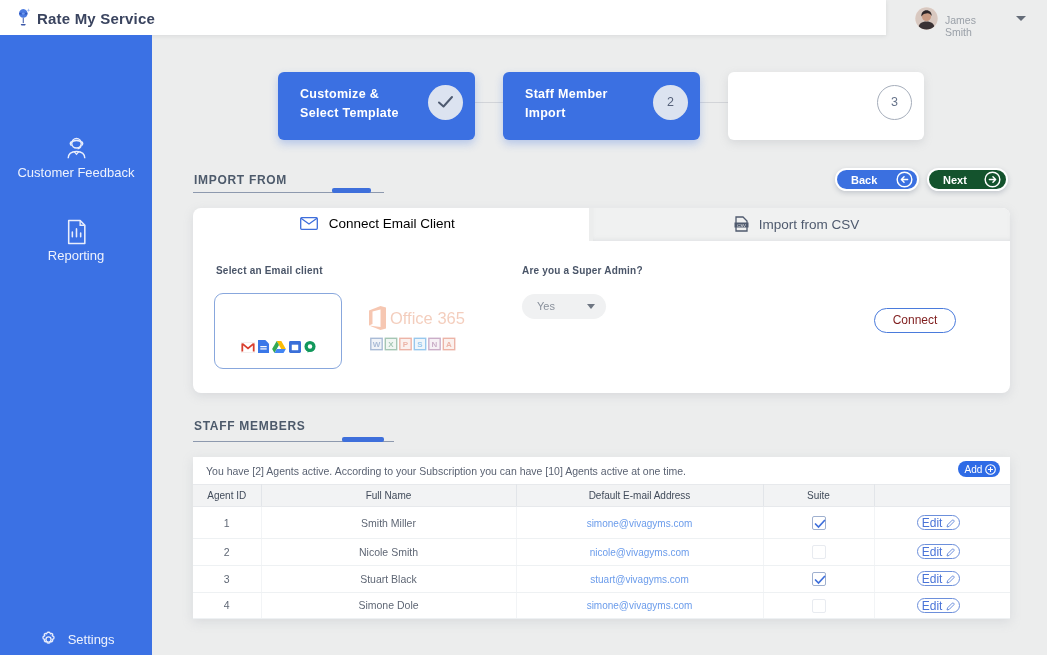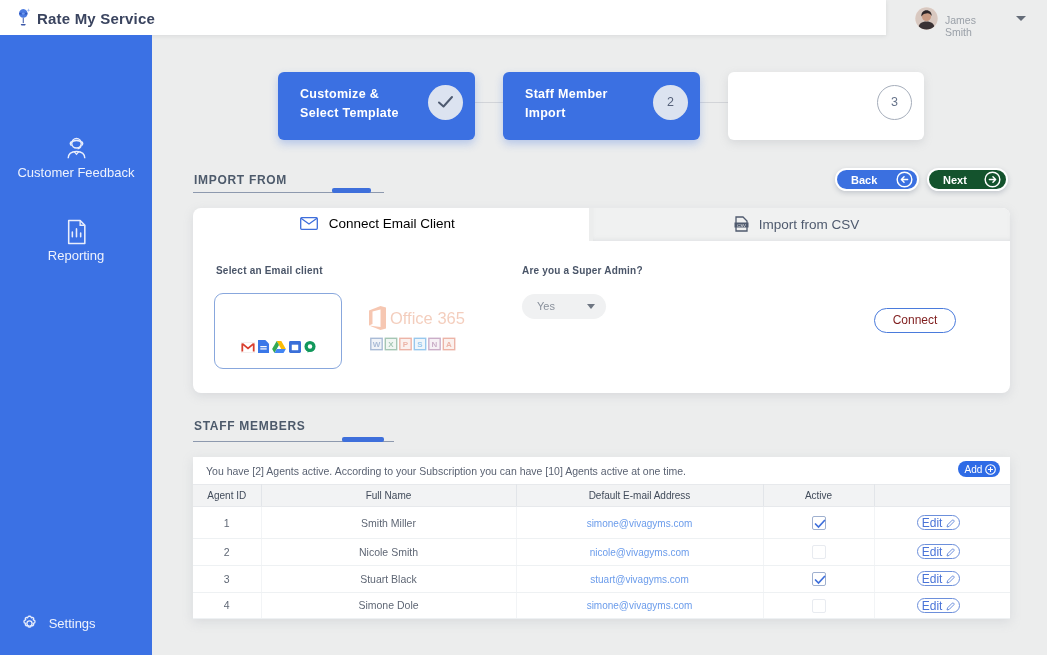--- a/index.html
+++ b/index.html
@@ -120,21 +120,21 @@
     <div>Customer Feedback</div>
   </div>
   <div class="side-item" style="top:184px;">
     <svg width="25" height="26" viewBox="0 0 23 25">
       <path d="M4 1.5 h11 l4.5 4.5 v17.5 h-15.5 z" stroke="#e9eefc" stroke-width="1.5" fill="none" stroke-linejoin="round"></path>
       <path d="M15 1.8 V6 H19" stroke="#e9eefc" stroke-width="1.3" fill="none"></path>
       <path d="M7.5 17 V12.5 M11.5 17 V9.5 M15.5 17 V13.5" stroke="#e9eefc" stroke-width="1.5" fill="none" stroke-linecap="round"></path>
     </svg>
     <div>Reporting</div>
   </div>
-  <div class="side-item" style="top:580px; text-align:left; padding-left:21px;">
+  <div class="side-item" style="top:596px; text-align:left; padding-left:40px;">
     <svg width="17" height="17" viewBox="0 0 16 16" style="vertical-align:-4px;">
       <path d="M8 1 l1.2 0.3 0.5 1.4 1.4-0.5 0.9 0.9 -0.5 1.4 1.4 0.5 0.3 1.2 -0.3 1.2 -1.4 0.5 0.5 1.4 -0.9 0.9 -1.4-0.5 -0.5 1.4 -1.2 0.3 -1.2-0.3 -0.5-1.4 -1.4 0.5 -0.9-0.9 0.5-1.4 -1.4-0.5 -0.3-1.2 0.3-1.2 1.4-0.5 -0.5-1.4 0.9-0.9 1.4 0.5 0.5-1.4 z" stroke="#e9eefc" stroke-width="1.2" fill="none" stroke-linejoin="round"></path>
       <circle cx="8" cy="8" r="2.4" stroke="#e9eefc" stroke-width="1.2" fill="none"></circle>
     </svg>
     <span style="padding-left:7px; font-size:13px;">Settings</span>
   </div>
 </div>
 
 <div class="conn" style="left:475px; width:28px;"></div>
 <div class="conn" style="left:700px; width:28px;"></div>
@@ -273,21 +273,21 @@
         <col style="width:255px;">
         <col style="width:247px;">
         <col style="width:111px;">
         <col style="width:136px;">
       </colgroup>
     <tbody>
         <tr>
           <th>Agent ID</th>
           <th>Full Name</th>
           <th>Default E-mail Address</th>
-          <th>Active</th>
+          <th>Suite</th>
           <th></th>
         </tr>
     <tr style="height:32px;">
       <td>1</td>
           <td>Smith Miller</td>
           <td class="em"><a>simone@vivagyms.com</a></td>
       <td><span class="cb cb-on"><svg width="12" height="10" viewBox="0 0 12 10" style="margin:2px 0 0 1px;">
                 <path d="M1.5 5 L4.5 8 L10.5 1.5" stroke="#3e6fdb" stroke-width="1.7" fill="none" stroke-linecap="round"></path>
               </svg></span></td>
       <td><span class="btn-edit">Edit&nbsp;<svg width="9" height="9" viewBox="0 0 9 9" style="vertical-align:-1px;">

